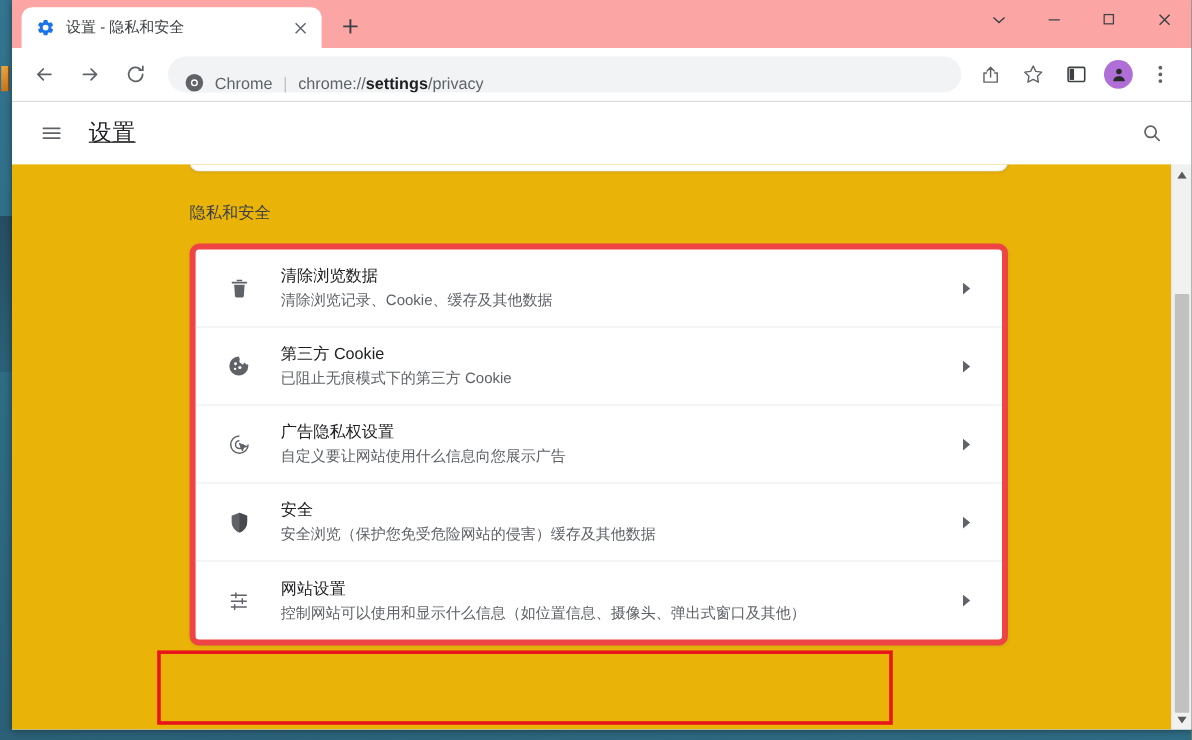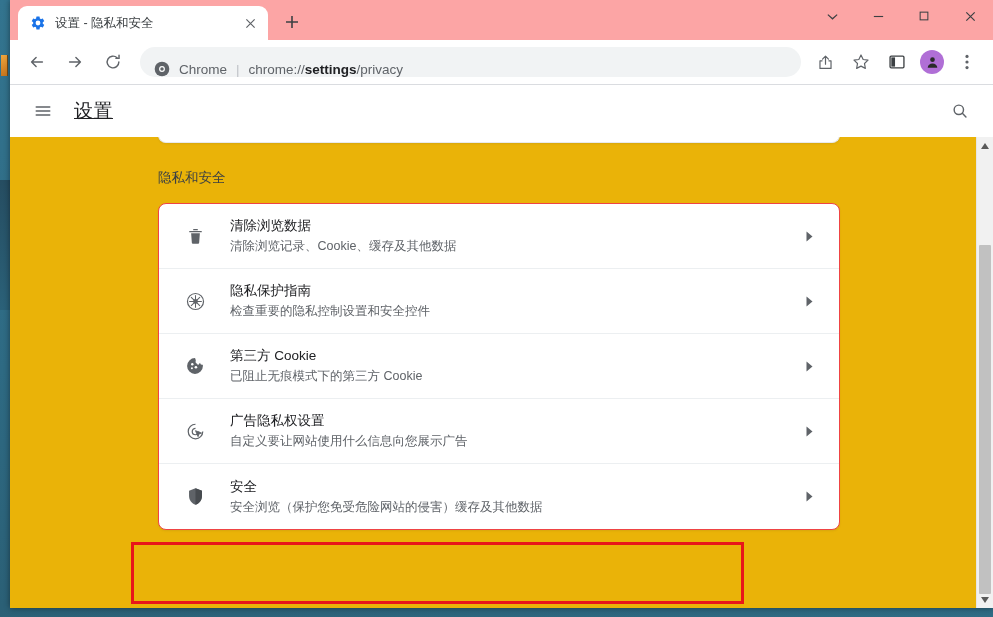--- a/index.html
+++ b/index.html
@@ -115,21 +115,21 @@
     background: #fff; border: 1px solid #e8eaed; border-top: none;
     border-radius: 0 0 8px 8px;
     box-shadow: 0 1px 2px rgba(60,64,67,.1);
   }
   .section-title {
     position: absolute; left: 148px; top: 32px;
     font-size: 13.5px; color: #3c4043;
   }
   .card {
     position: absolute; left: 148px; top: 66px; width: 682px;
-    background: #fff; border: 1px solid #ef4444; border-radius: 8px;
+    background: #fff; border: 5px solid #ef4444; border-radius: 8px;
     box-shadow: 0 1px 2px rgba(60,64,67,.1);
     overflow: hidden;
   }
   .row {
     display: flex; align-items: center; height: 65px;
     padding: 0 18px 0 16px;
     border-bottom: 1px solid #eceff1;
   }
   .row:last-child { border-bottom: none; }
   .row-icon {
@@ -311,38 +311,20 @@
             <div class="row-title">清除浏览数据</div>
             <div class="row-sub">清除浏览记录、Cookie、缓存及其他数据</div>
           </div>
           <div class="row-arrow">
             <svg width="9" height="11" viewBox="0 0 9 11" fill="#5f6368">
                 <path d="M1.5 0.6l6 4.9-6 4.9z"></path>
               </svg>
           </div>
         </div>
 
-        <div class="row">
-          <div class="row-icon">
-            <svg width="21" height="21" viewBox="0 0 22 22" fill="none" stroke="#5f6368" stroke-width="1.25">
-              <circle cx="11" cy="11" r="8.4"></circle>
-              <path d="M11 4.4v13.2M4.4 11h13.2M6.3 6.3l9.4 9.4M15.7 6.3l-9.4 9.4" stroke-width="1.1"></path>
-              <circle cx="11" cy="11" r="2.5" fill="#5f6368" stroke="none"></circle>
-            </svg>
-          </div>
-          <div class="row-text">
-            <div class="row-title">隐私保护指南</div>
-            <div class="row-sub">检查重要的隐私控制设置和安全控件</div>
-          </div>
-          <div class="row-arrow">
-            <svg width="9" height="11" viewBox="0 0 9 11" fill="#5f6368">
-                <path d="M1.5 0.6l6 4.9-6 4.9z"></path>
-              </svg>
-          </div>
-        </div>
 
         <div class="row">
           <div class="row-icon">
             <svg width="20" height="20" viewBox="0 0 22 22" fill="#5f6368">
               <path d="M11 2.3a8.7 8.7 0 108.7 8.7c0-.5-.05-.95-.13-1.4a2.4 2.4 0 01-3-2.15A2.35 2.35 0 0111.9 5 8.65 8.65 0 0011 2.3z"></path>
               <circle cx="8" cy="9" r="1.35" fill="#fff"></circle>
               <circle cx="12" cy="12.4" r="1.45" fill="#fff"></circle>
               <circle cx="7.6" cy="13.6" r="1.1" fill="#fff"></circle>
               <circle cx="14.4" cy="8.6" r=".95" fill="#fff"></circle>
             </svg>
@@ -388,20 +370,37 @@
             <div class="row-title">安全</div>
             <div class="row-sub">安全浏览（保护您免受危险网站的侵害）缓存及其他数据</div>
           </div>
           <div class="row-arrow">
             <svg width="9" height="11" viewBox="0 0 9 11" fill="#5f6368">
                 <path d="M1.5 0.6l6 4.9-6 4.9z"></path>
               </svg>
           </div>
         </div>
 
+        <div class="row">
+          <div class="row-icon">
+            <svg width="20" height="20" viewBox="0 0 22 22" stroke="#5f6368" stroke-width="1.35" fill="none" stroke-linecap="round">
+              <path d="M4.2 5.6h13.6M4.2 11h13.6M4.2 16.4h13.6"></path>
+              <path d="M8.3 3.4v4.4M14.2 8.8v4.4M7.2 14.2v4.4"></path>
+            </svg>
+          </div>
+          <div class="row-text">
+            <div class="row-title">网站设置</div>
+            <div class="row-sub">控制网站可以使用和显示什么信息（如位置信息、摄像头、弹出式窗口及其他）</div>
+          </div>
+          <div class="row-arrow">
+            <svg width="9" height="11" viewBox="0 0 9 11" fill="#5f6368">
+                <path d="M1.5 0.6l6 4.9-6 4.9z"></path>
+              </svg>
+          </div>
+        </div>
 
       </div>
     </div>
 
     <div class="scrollbar">
       <div class="sb-arrow">
         <svg width="8" height="6" viewBox="0 0 8 6" fill="#5a5a5a">
             <path d="M4 0l4 6H0z"></path>
           </svg>
       </div>

